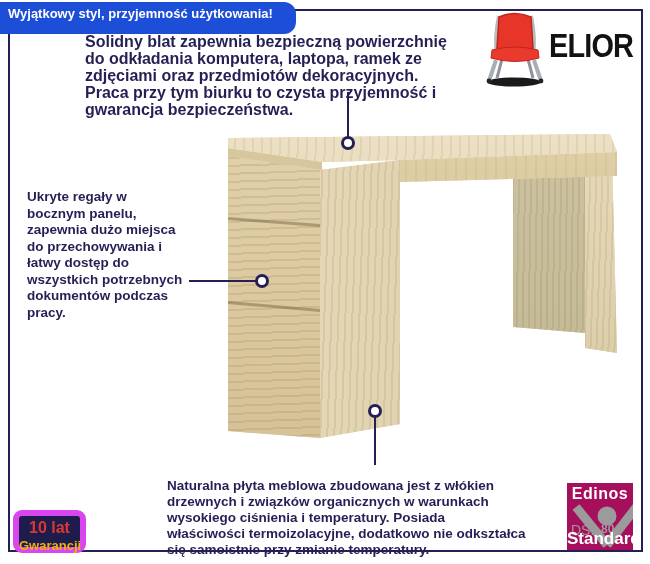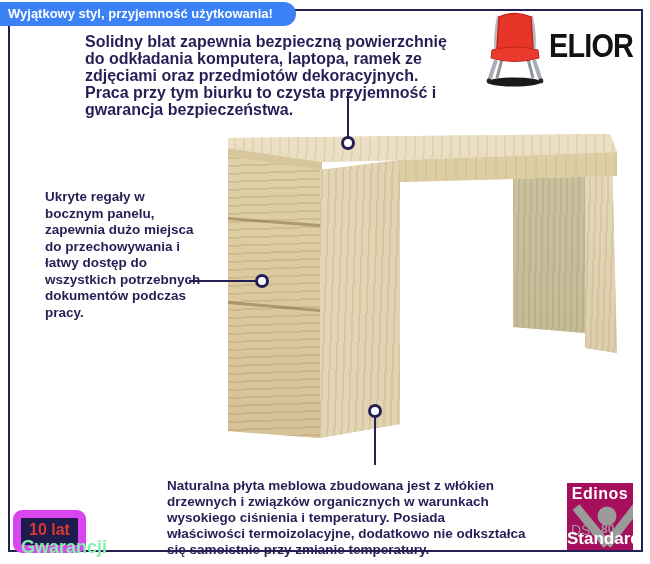--- a/index.html
+++ b/index.html
@@ -11,39 +11,39 @@
 
   
   .frame{position:absolute;background:#241f54;}
   #frame-top{left:292px;top:9px;width:350px;height:2px;}
   #frame-right{left:641px;top:9px;width:2px;height:543px;}
   #frame-bottom{left:8px;top:550px;width:634px;height:2px;}
   #frame-left{left:8px;top:26px;width:2px;height:524px;}
 
   
   #banner{
-    left:0;top:2px;width:296px;height:24px;background:#3b82f6;color:#ffffff;
+    left:0;top:2px;width:296px;height:32px;background:#1d4ed8;color:#ffffff;
     font-size:13px;font-weight:bold;line-height:24px;padding-left:8px;
     border-radius:0 12px 12px 0;box-sizing:border-box;white-space:nowrap;
   }
 
   
   #brand-logo{left:480px;top:10px;width:160px;height:80px;text-decoration:underline;}
   #brand-chair{position:absolute;left:4px;top:2px;}
   #brand-name{
     position:absolute;left:69px;top:18px;font-size:34px;font-weight:bold;color:#121212;
     transform:scaleX(.85);transform-origin:left top;letter-spacing:-1px;line-height:1;
   }
 
   
   .callout-text{
     position:absolute;color:#241f54;font-weight:bold;white-space:pre-line;
   }
   #text-top{left:85px;top:33px;width:370px;font-size:16px;line-height:17px;}
-  #text-left{left:45px;top:189px;width:195px;font-size:13.5px;line-height:16.5px;}
+  #text-left{left:27px;top:189px;width:195px;font-size:13.5px;line-height:16.5px;}
   #text-bottom{left:167px;top:478px;width:430px;font-size:13.5px;line-height:16px;}
 
   
   .cline{position:absolute;background:#241f54;}
   #line-top{left:347px;top:92px;width:2px;height:45px;}
   #line-left{left:189px;top:280px;width:67px;height:2px;}
   #line-bottom{left:374px;top:417px;width:2px;height:48px;}
   .ring{
     position:absolute;width:8px;height:8px;border:3px solid #241f54;border-radius:50%;
     background:#ffffff;
@@ -85,24 +85,24 @@
     background-image:repeating-linear-gradient(91deg,rgba(120,110,70,.15) 0 2px,rgba(0,0,0,0) 2px 6px),linear-gradient(180deg,#cdc3a1,#c2b691);
   }
   #desk-leg-front{
     clip-path:polygon(360px 37px,387px 31px,392px 228px,360px 223px);
     background-image:repeating-linear-gradient(92deg,rgba(150,118,68,.14) 0 2px,rgba(0,0,0,0) 2px 6px),linear-gradient(180deg,#e7dbbc,#d7c9a4);
   }
 
   
   #warranty-badge{
     left:13px;top:510px;width:73px;height:43px;background:#1e1b4d;
-    border:8px solid #d946ef;border-radius:9px;box-sizing:border-box;text-align:center;
+    border:6px solid #d946ef;border-radius:9px;box-sizing:border-box;text-align:center;
   }
   #warranty-years{color:#d93a30;font-size:16px;font-weight:bold;line-height:20px;margin-top:2px;}
-  #warranty-label{color:#86efac;font-size:18px;font-weight:bold;line-height:15px;}
+  #warranty-label{color:#eab308;font-size:13px;font-weight:bold;line-height:15px;}
 
   
   #certificate-badge{
     left:567px;top:483px;width:66px;height:67px;background:#a50f5c;overflow:hidden;
   }
   #certificate-brand{
     position:absolute;left:0;top:2px;width:100%;text-align:center;color:#ffffff;
     font-size:16px;font-weight:bold;letter-spacing:.5px;
   }
   #certificate-vmark{position:absolute;left:0;top:0;}

